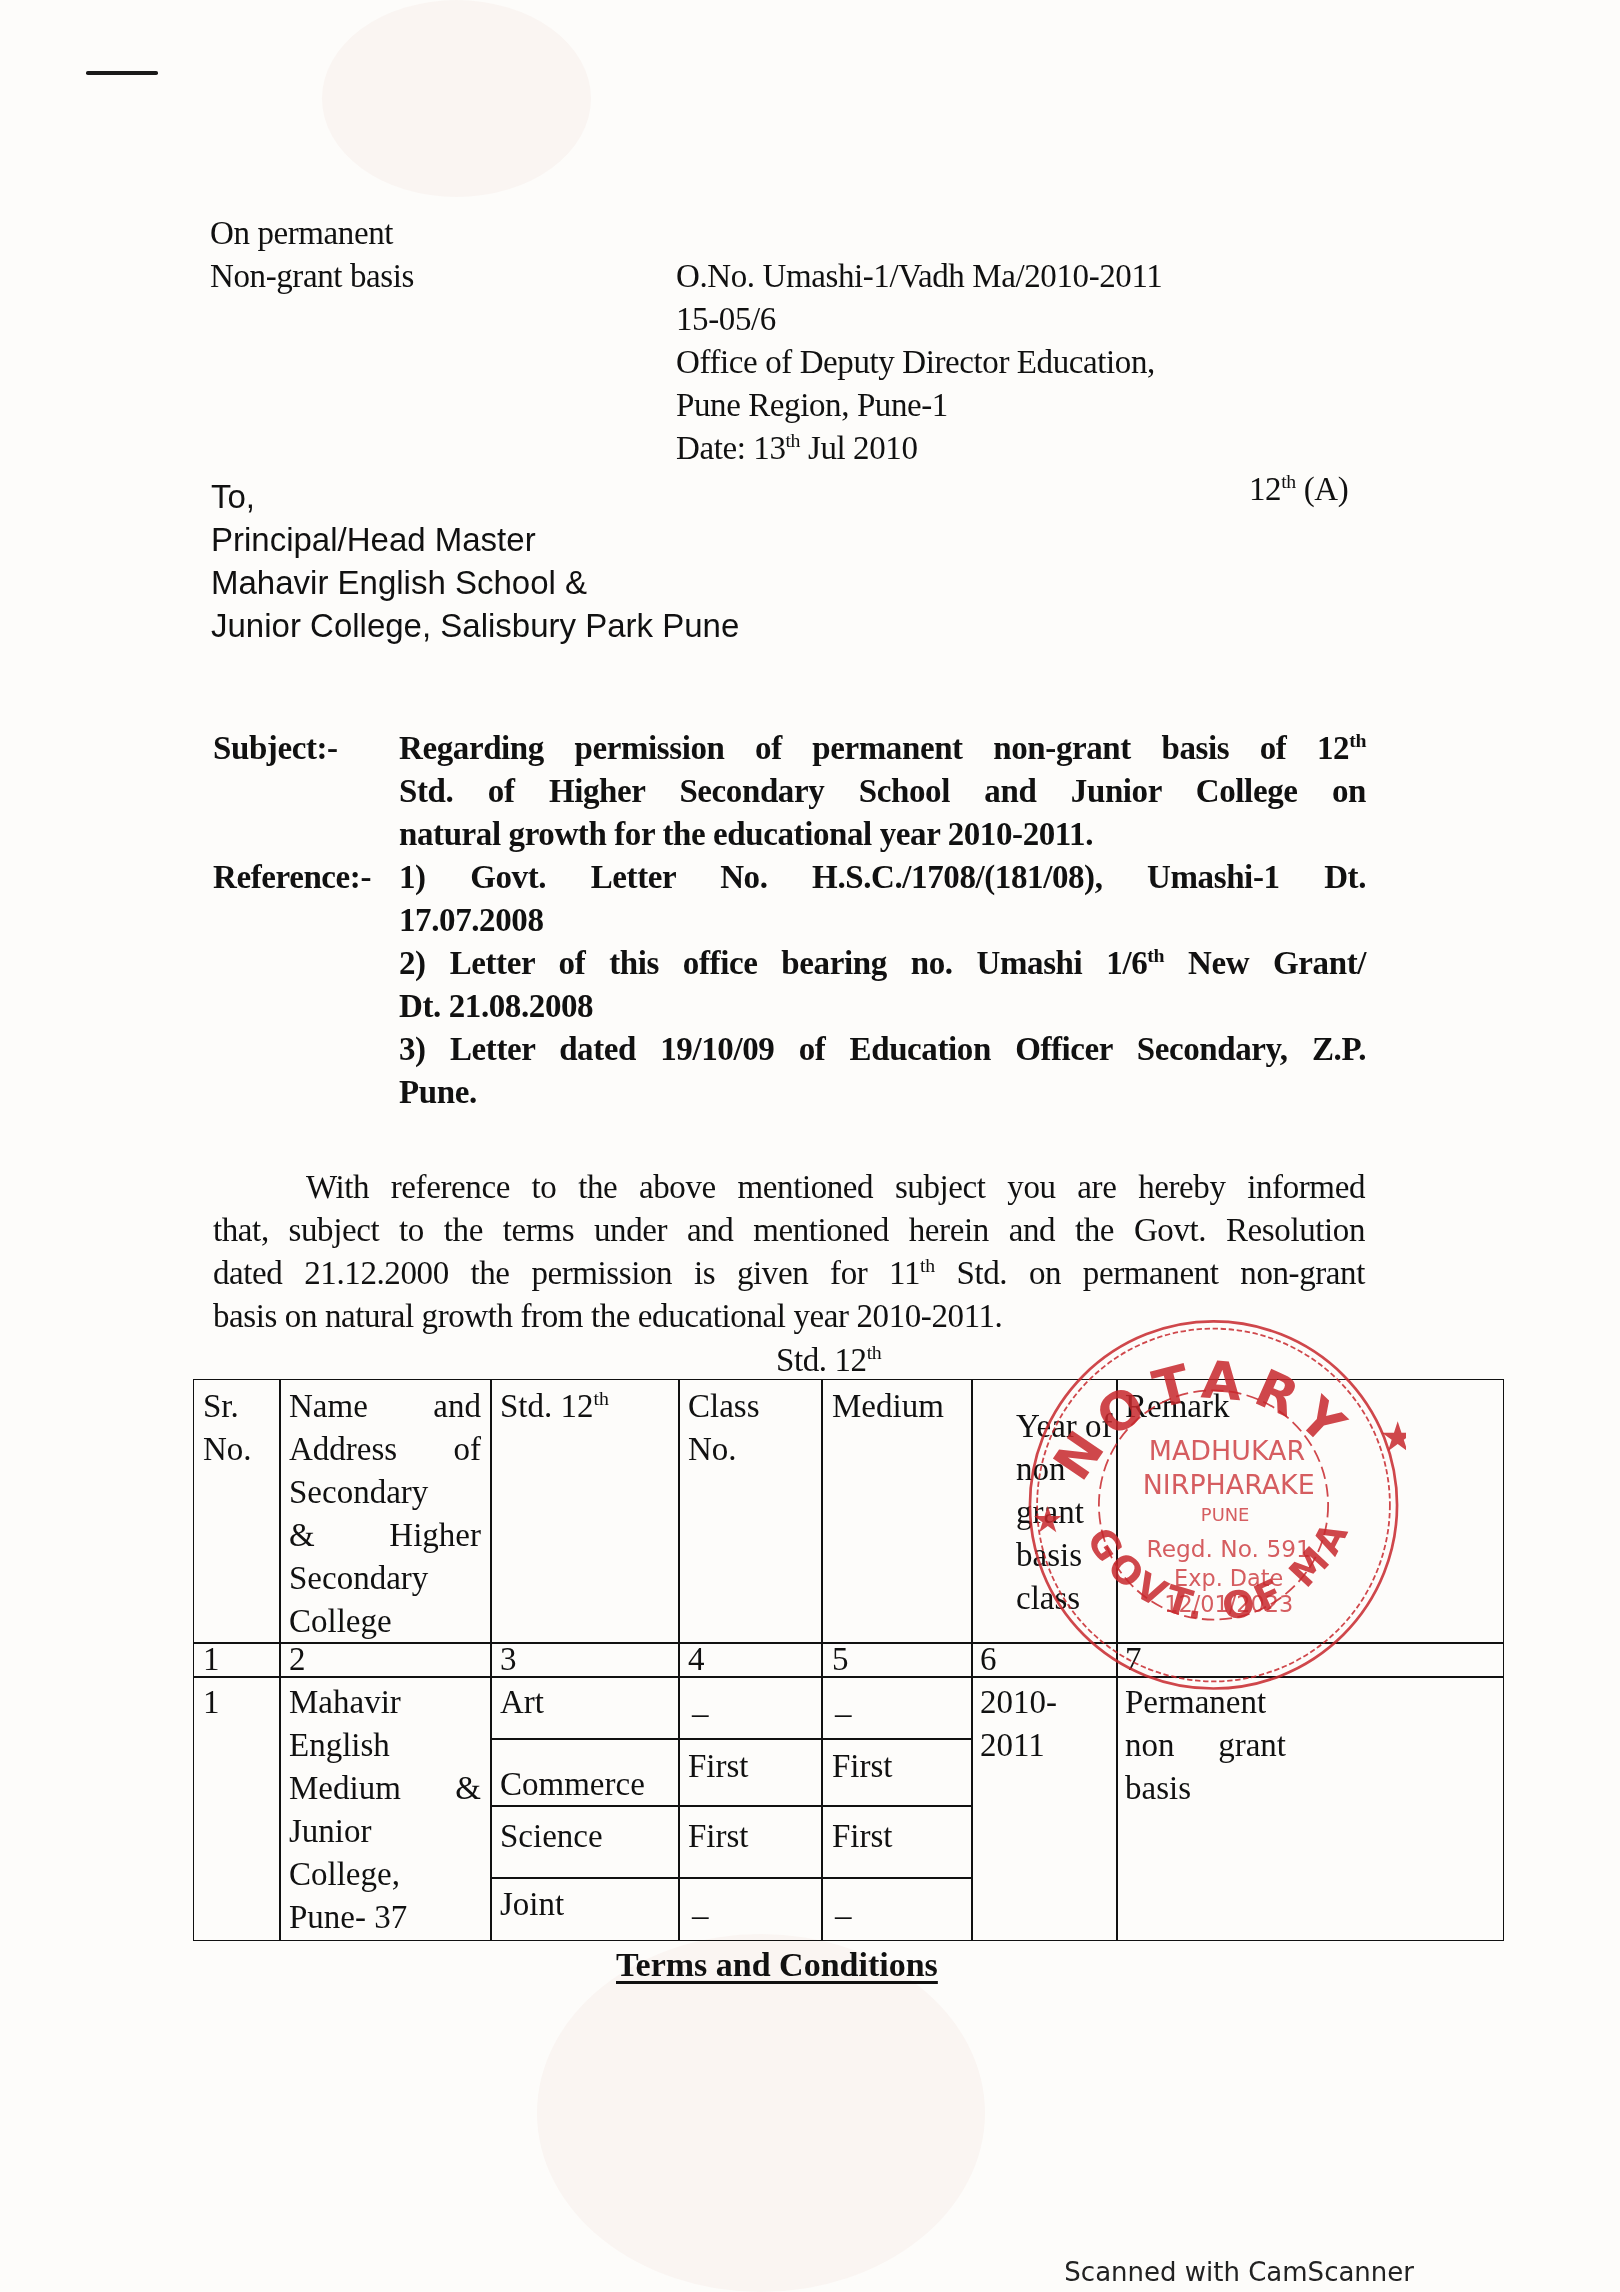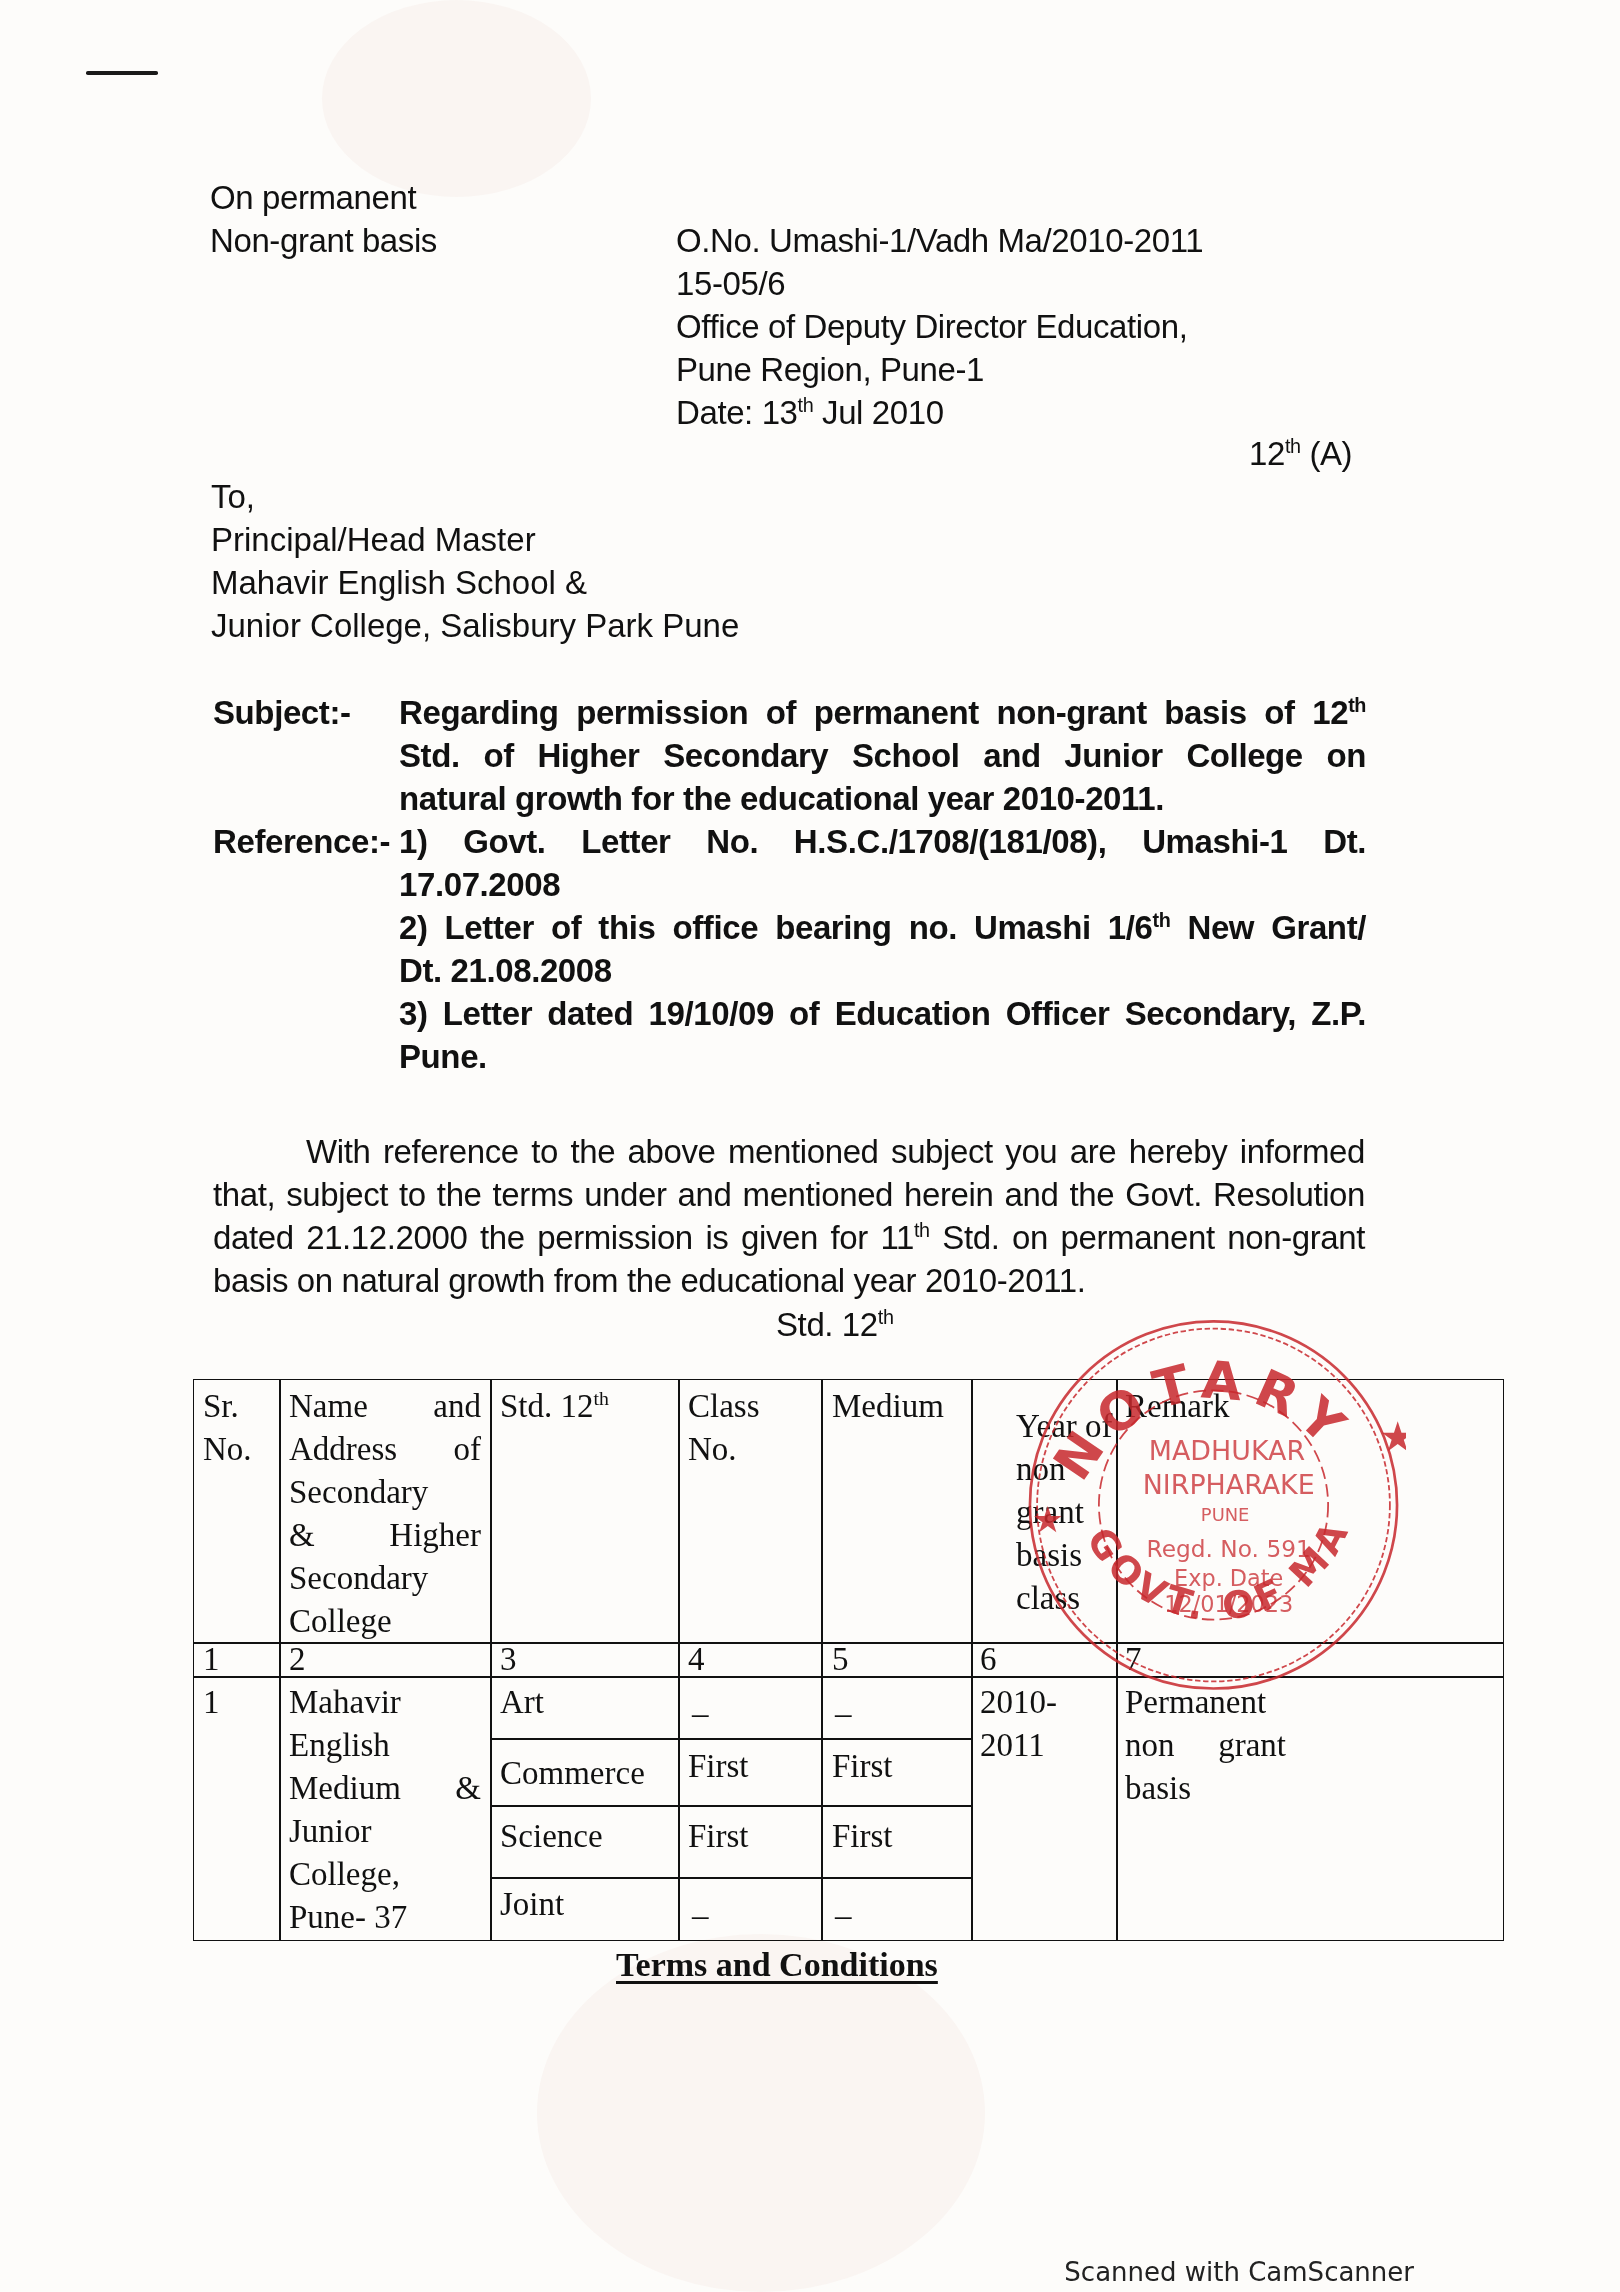--- a/index.html
+++ b/index.html
@@ -4,21 +4,21 @@
 <style>
   html, body { margin:0; padding:0; }
   body {
     width:1620px; height:2293px; position:relative; overflow:hidden;
     background:#fdfcfa;
     font-family:"Liberation Serif", "DejaVu Serif", serif;
     color:#111;
   }
   .abs { position:absolute; }
   .serif { font-family:Liberation Sans, sans-serif; }
-  .narrow { font-family:Liberation Sans, sans-serif; letter-spacing:-0.4px; }
+  .narrow { font-family:Liberation Serif, serif; letter-spacing:-0.4px;margin-top:36px; }
   .t36 { font-size:33px; line-height:43px; }
   .bold { font-weight:bold; }
   sup { font-size:60%; vertical-align: super; line-height:0; }
   .line { display:block; white-space:nowrap; }
   .just { text-align:justify; text-align-last:justify; display:block; }
   .dash-mark { left:86px; top:71px; width:72px; height:3.6px; background:#1a1a1a; border-radius:1.8px; }
   .blot { position:absolute; border-radius:50%; background:rgba(230,200,190,0.12); }
 
   
   .tbl { position:absolute; left:193px; top:1379px; width:1311px; height:562px; border:1.8px solid #111; box-sizing:border-box; }
@@ -151,21 +151,21 @@
     <span class="just">Medium &amp;</span>
     <span class="line">Junior</span>
     <span class="line">College,</span>
     <span class="line">Pune- 37</span>
   </div>
 
   <div class="cell" style="left:306px;top:301px;">Art</div>
   <div class="cell" style="left:498px;top:312px;">–</div>
   <div class="cell" style="left:641px;top:312px;">–</div>
 
-  <div class="cell" style="left:306px;top:372px;text-align:right;">Commerce</div>
+  <div class="cell" style="left:306px;top:383px;text-align:right;">Commerce</div>
   <div class="cell" style="left:494px;top:365px;">First</div>
   <div class="cell" style="left:638px;top:365px;">First</div>
 
   <div class="cell" style="left:306px;top:435px;">Science</div>
   <div class="cell" style="left:494px;top:435px;">First</div>
   <div class="cell" style="left:638px;top:435px;">First</div>
 
   <div class="cell" style="left:306px;top:503px;">Joint</div>
   <div class="cell" style="left:498px;top:514px;">–</div>
   <div class="cell" style="left:641px;top:514px;">–</div>

